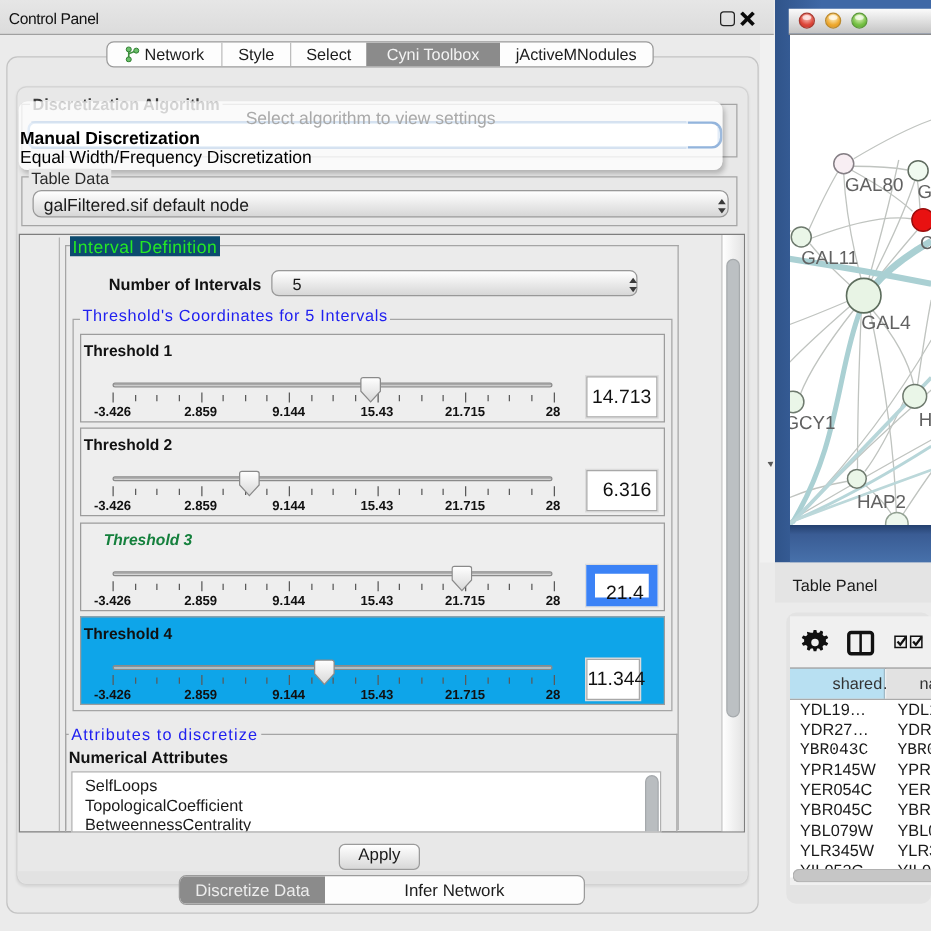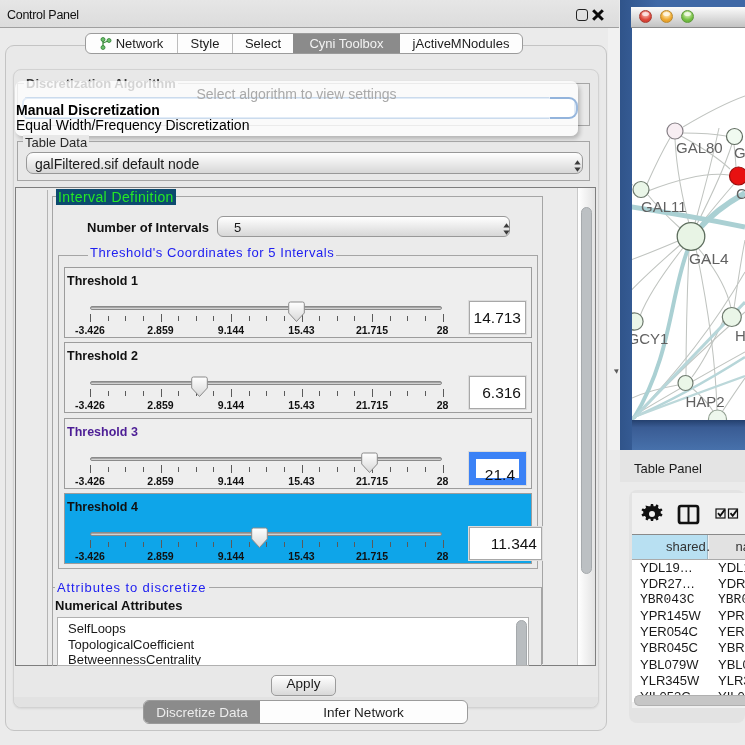--- a/index.html
+++ b/index.html
@@ -77,21 +77,21 @@
 <div class="abs" style="left:87px;top:220px;font-size:13px;font-weight:bold;color:#111;">Number of Intervals</div>
 <div class="abs combo" style="left:217px;top:216px;width:293px;height:21px;background:linear-gradient(#ffffff,#d7d7d7);border:1px solid #989898;border-radius:6px;">
   <div class="abs" style="left:16px;top:3px;font-size:13px;color:#1a1a1a;">5</div>
   <div class="abs arrows" style="left:285px;top:4px;"><svg width="7" height="12" viewBox="0 0 7 12">
         <path d="M3.5,0.2 L6.6,4.4 L0.4,4.4 Z" fill="#3a3a3a"></path>
         <path d="M3.5,11.8 L6.6,7.6 L0.4,7.6 Z" fill="#3a3a3a"></path>
       </svg></div>
 </div>
 
 <div class="abs" style="left:58px;top:255px;width:480px;height:314px;border:1px solid #a5a5a5;"></div>
-<div class="abs" style="left:64px;top:245px;font-size:13px;letter-spacing:0.55px;color:#2020f0;background:#ebebeb;padding:0 2px;margin-left:24px;">Threshold's Coordinates for 5 Intervals</div>
+<div class="abs" style="left:64px;top:245px;font-size:13px;letter-spacing:0.55px;color:#2020f0;background:#ebebeb;padding:0 2px;">Threshold's Coordinates for 5 Intervals</div>
 
 <div id="thresholds">
     <div class="abs" style="left:64px;top:267px;width:468px;height:71px;border:1px solid #9c9c9c;background:#eeeeee;">
       <div class="abs" style="left:2px;top:6px;font-size:12.5px;font-weight:bold;color:#111;">Threshold 1</div>
       <div class="abs" style="left:25px;top:38px;width:352px;height:4px;background:linear-gradient(#8e8e8e,#e8e8e8);border:1px solid #8a8a8a;border-radius:3px;"></div>
       <div class="abs" style="left:25px;top:46px;width:1px;height:8px;background:#5a5a5a;"></div>
       <div class="abs" style="left:42.625px;top:48px;width:1px;height:5px;background:#5a5a5a;"></div>
       <div class="abs" style="left:60.25px;top:48px;width:1px;height:5px;background:#5a5a5a;"></div>
       <div class="abs" style="left:77.875px;top:48px;width:1px;height:5px;background:#5a5a5a;"></div>
       <div class="abs" style="left:0px;top:56px;width:50px;text-align:center;font-size:10.5px;font-weight:bold;color:#111;">-3.426</div>
@@ -163,21 +163,21 @@
         <defs>
           <linearGradient id="tg2" x1="0" y1="0" x2="0" y2="1">
             <stop offset="0" stop-color="#ffffff"></stop>
             <stop offset="1" stop-color="#d8d8d8"></stop>
           </linearGradient>
         </defs>
       </svg>
       <div class="abs" style="left:404px;top:33px;width:57px;height:33px;background:#fff;border:1px solid #a8a8a8;box-shadow:0 0 0 1px #dcdcdc;text-align:right;padding-right:4px;font-size:15.5px;color:#111;line-height:31px;">6.316</div>
     </div>
     <div class="abs" style="left:64px;top:417.6px;width:468px;height:71px;border:1px solid #9c9c9c;background:#eeeeee;">
-      <div class="abs" style="left:2px;top:6px;font-size:12.5px;font-weight:bold;color:#4c1d95;">Threshold 3</div>
+      <div class="abs" style="left:18px;top:6px;font-size:12.5px;font-weight:bold;color:#15803d;font-style:italic;">Threshold 3</div>
       <div class="abs" style="left:25px;top:38px;width:352px;height:4px;background:linear-gradient(#8e8e8e,#e8e8e8);border:1px solid #8a8a8a;border-radius:3px;"></div>
       <div class="abs" style="left:25px;top:46px;width:1px;height:8px;background:#5a5a5a;"></div>
       <div class="abs" style="left:42.625px;top:48px;width:1px;height:5px;background:#5a5a5a;"></div>
       <div class="abs" style="left:60.25px;top:48px;width:1px;height:5px;background:#5a5a5a;"></div>
       <div class="abs" style="left:77.875px;top:48px;width:1px;height:5px;background:#5a5a5a;"></div>
       <div class="abs" style="left:0px;top:56px;width:50px;text-align:center;font-size:10.5px;font-weight:bold;color:#111;">-3.426</div>
       <div class="abs" style="left:95.5px;top:46px;width:1px;height:8px;background:#5a5a5a;"></div>
       <div class="abs" style="left:113.125px;top:48px;width:1px;height:5px;background:#5a5a5a;"></div>
       <div class="abs" style="left:130.75px;top:48px;width:1px;height:5px;background:#5a5a5a;"></div>
       <div class="abs" style="left:148.375px;top:48px;width:1px;height:5px;background:#5a5a5a;"></div>
@@ -242,21 +242,21 @@
       <div class="abs" style="left:352.5px;top:56px;width:50px;text-align:center;font-size:10.5px;font-weight:bold;color:#111;">28</div>
       <svg class="abs" style="left:186px;top:33px;" width="17" height="22" viewBox="0 0 17 22">
         <path d="M2.5,1 h12 a1.8,1.8 0 0 1 1.8,1.8 v9.2 l-7.8,8.5 l-7.8,-8.5 v-9.2 a1.8,1.8 0 0 1 1.8,-1.8 z" fill="url(#tg4)" stroke="#8a8a8a" stroke-width="1"></path>
         <defs>
           <linearGradient id="tg4" x1="0" y1="0" x2="0" y2="1">
             <stop offset="0" stop-color="#ffffff"></stop>
             <stop offset="1" stop-color="#d8d8d8"></stop>
           </linearGradient>
         </defs>
       </svg>
-      <div class="abs" style="left:404px;top:33px;width:73px;height:33px;background:#fff;border:1px solid #a8a8a8;box-shadow:0 0 0 1px #dcdcdc;text-align:right;padding-right:4px;font-size:15.5px;color:#111;line-height:31px;">11.344</div>
+      <div class="abs" style="left:404px;top:33px;width:43px;height:33px;background:#fff;border:1px solid #a8a8a8;box-shadow:0 0 0 1px #dcdcdc;text-align:right;padding-right:4px;font-size:15.5px;color:#111;line-height:31px;">11.344</div>
     </div>
   </div>
 
 <div class="abs" style="left:52px;top:587px;width:490px;height:79px;border:1px solid #a5a5a5;border-bottom:none;"></div>
 <div class="abs" style="left:55px;top:580px;font-size:13px;letter-spacing:0.9px;color:#2020f0;background:#ebebeb;padding:0 2px;">Attributes to discretize</div>
 <div class="abs" style="left:55px;top:598px;font-size:13px;font-weight:bold;color:#111;">Numerical Attributes</div>
 <div class="abs" style="left:57px;top:617px;width:472px;height:49px;background:#ffffff;border:1px solid #b0b0b0;overflow:hidden;">
   <div style="padding:3px 0 0 10px;font-size:13px;color:#1a1a1a;line-height:15.7px;">SelfLoops<br>TopologicalCoefficient<br>BetweennessCentrality</div>
   <div class="abs" style="left:458px;top:2px;width:11px;height:60px;background:#b9bdc0;border:1px solid #a5a9ac;border-radius:6px;"></div>
 </div>

